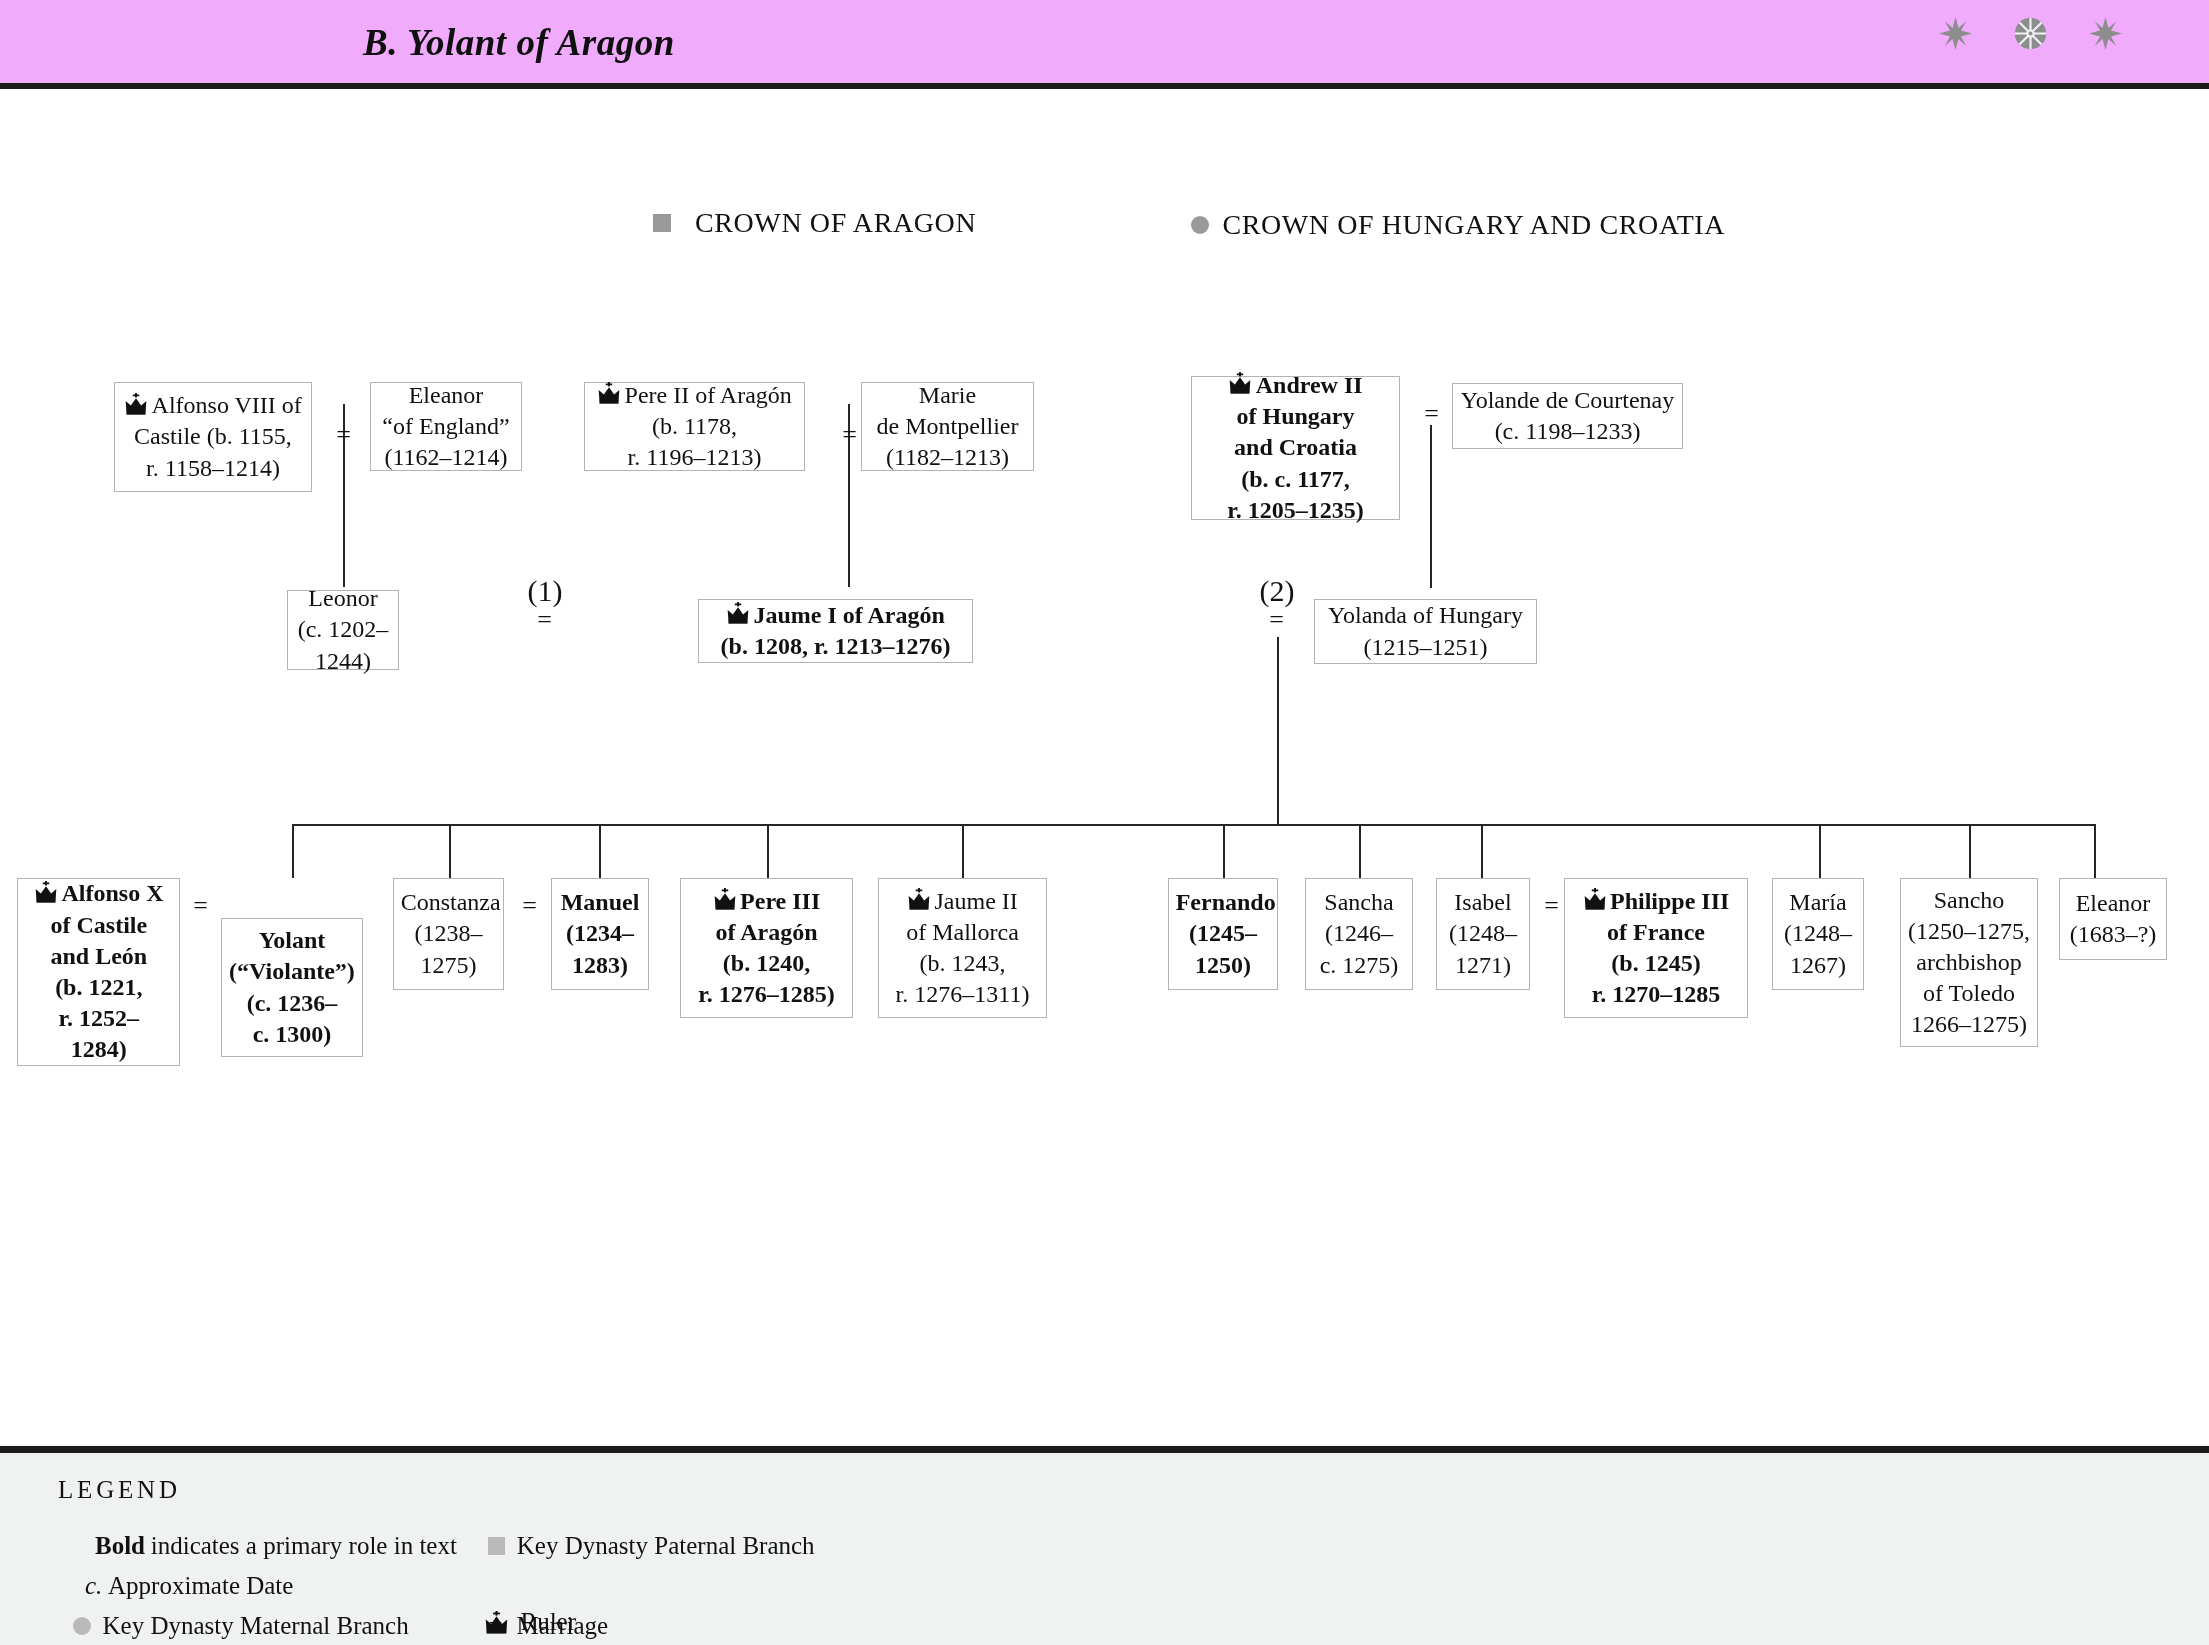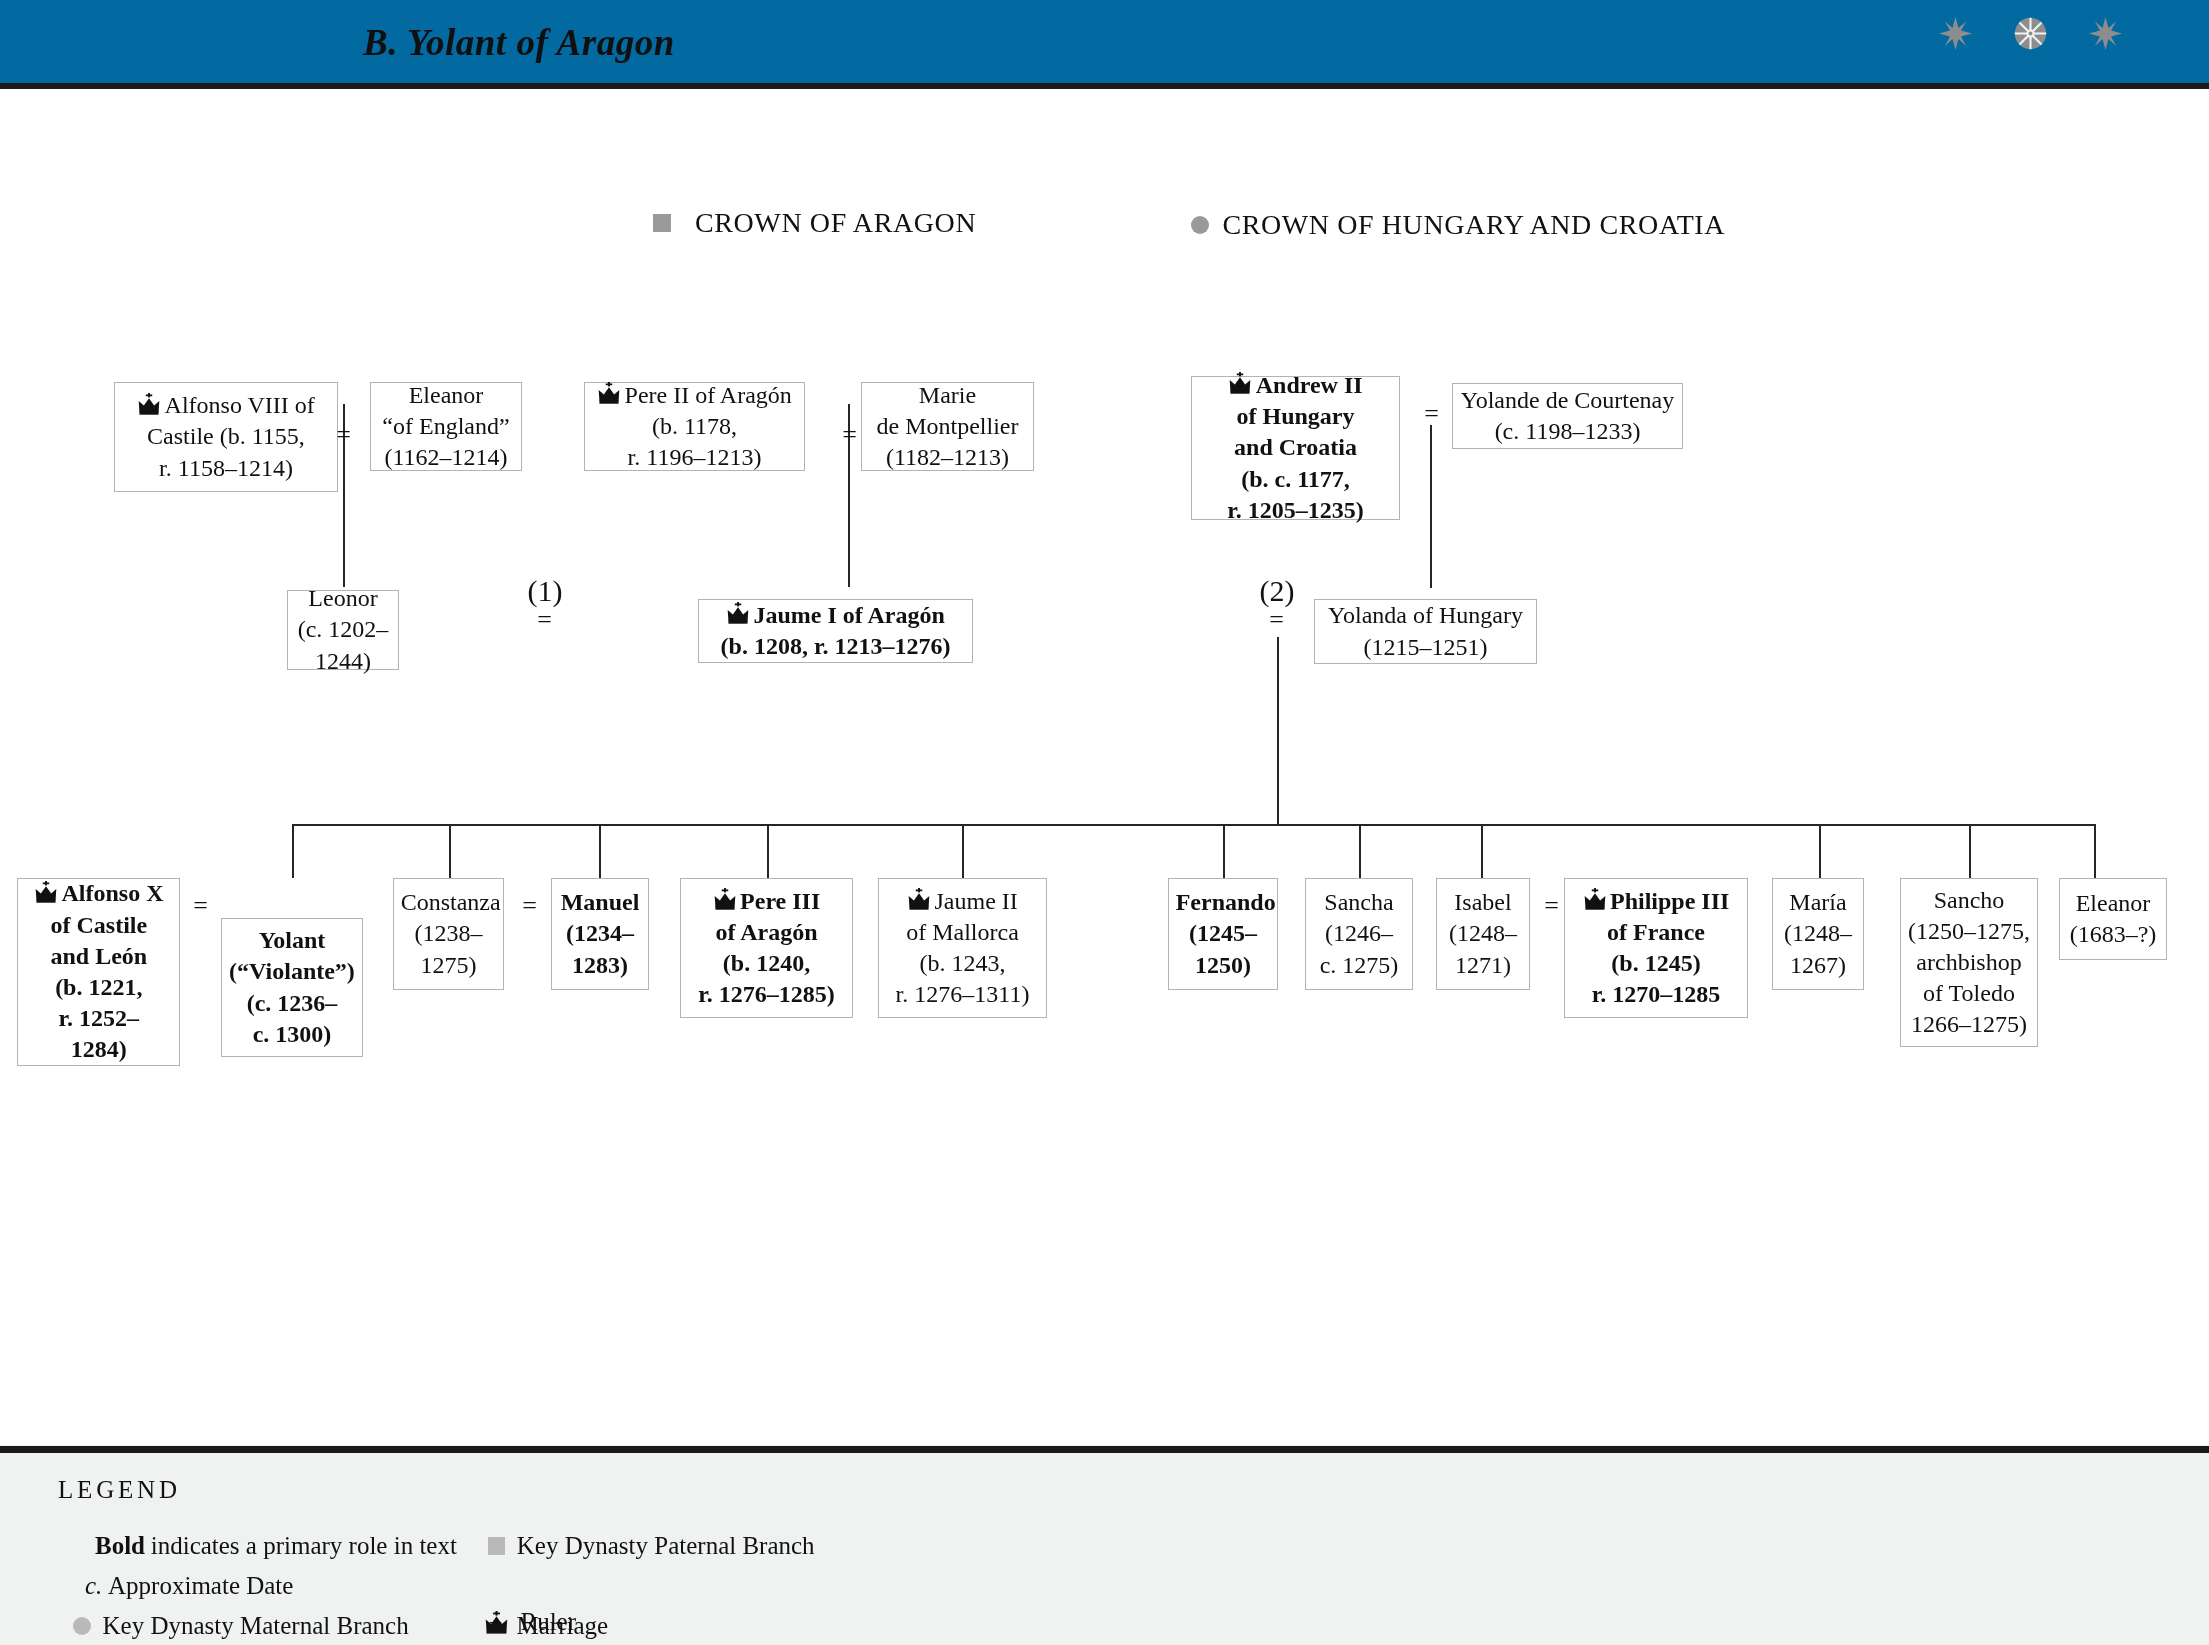--- a/index.html
+++ b/index.html
@@ -8,21 +8,21 @@
     background:#eef1f0;
     font-family:"Liberation Serif", serif;
     color:#141414;
     position:relative;
     overflow:hidden;
   }
 
   
   #header{
     position:absolute;left:0;top:0;width:2210px;height:83px;
-    background:#0369a1;
+    background:#f0abfc;
   }
   #header-rule{
     position:absolute;left:0;top:83px;width:2210px;height:6.7px;
     background:#1b1a19;
   }
   #chart-title{
     position:absolute;left:363px;top:21px;
     font-size:37px;font-style:italic;font-weight:700;
     letter-spacing:0.5px;color:#101010;
     white-space:nowrap;
@@ -172,21 +172,21 @@
   <div class="vline" style="left:599px;top:735px;height:54px;"></div>
   <div class="vline" style="left:767px;top:735px;height:54px;"></div>
   <div class="vline" style="left:962px;top:735px;height:54px;"></div>
   <div class="vline" style="left:1223px;top:735px;height:54px;"></div>
   <div class="vline" style="left:1359px;top:735px;height:54px;"></div>
   <div class="vline" style="left:1481px;top:735px;height:54px;"></div>
   <div class="vline" style="left:1819px;top:735px;height:54px;"></div>
   <div class="vline" style="left:1969px;top:735px;height:54px;"></div>
   <div class="vline" style="left:2094px;top:735px;height:54px;"></div>
 
-  <div class="node" style="left:114px;top:293px;width:224px;height:110px;font-size:24px;">
+  <div class="node" style="left:114px;top:293px;width:198px;height:110px;font-size:24px;">
     <span class="txt">
       <span class="crown">
         <svg viewBox="0 0 32 30">
             <rect x="14.7" y="0" width="2.6" height="6" fill="#111"></rect>
             <rect x="11.6" y="2" width="8.8" height="2.4" fill="#111"></rect>
             <path d="M3 26 L2 11 L9 17 L16 7 L23 17 L30 11 L29 26 Z" fill="#111"></path>
             <rect x="3" y="25" width="26" height="4.5" fill="#111"></rect>
           </svg>
       </span><span>Alfonso VIII of</span><br>
       <span>Castile (b. 1155,</span><br>

